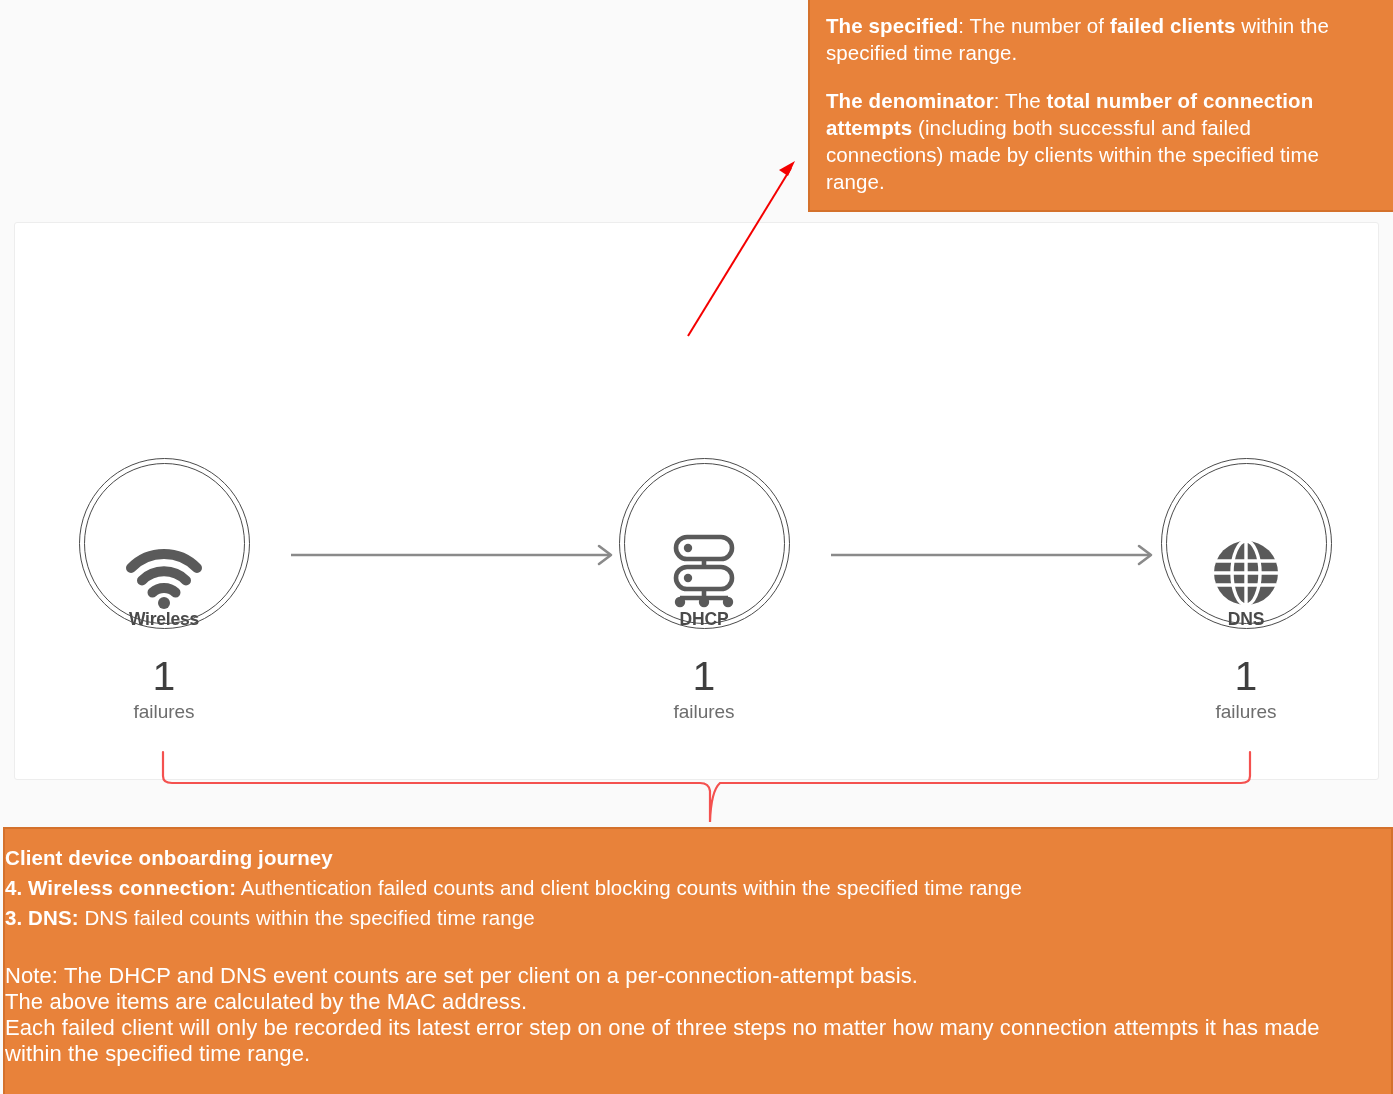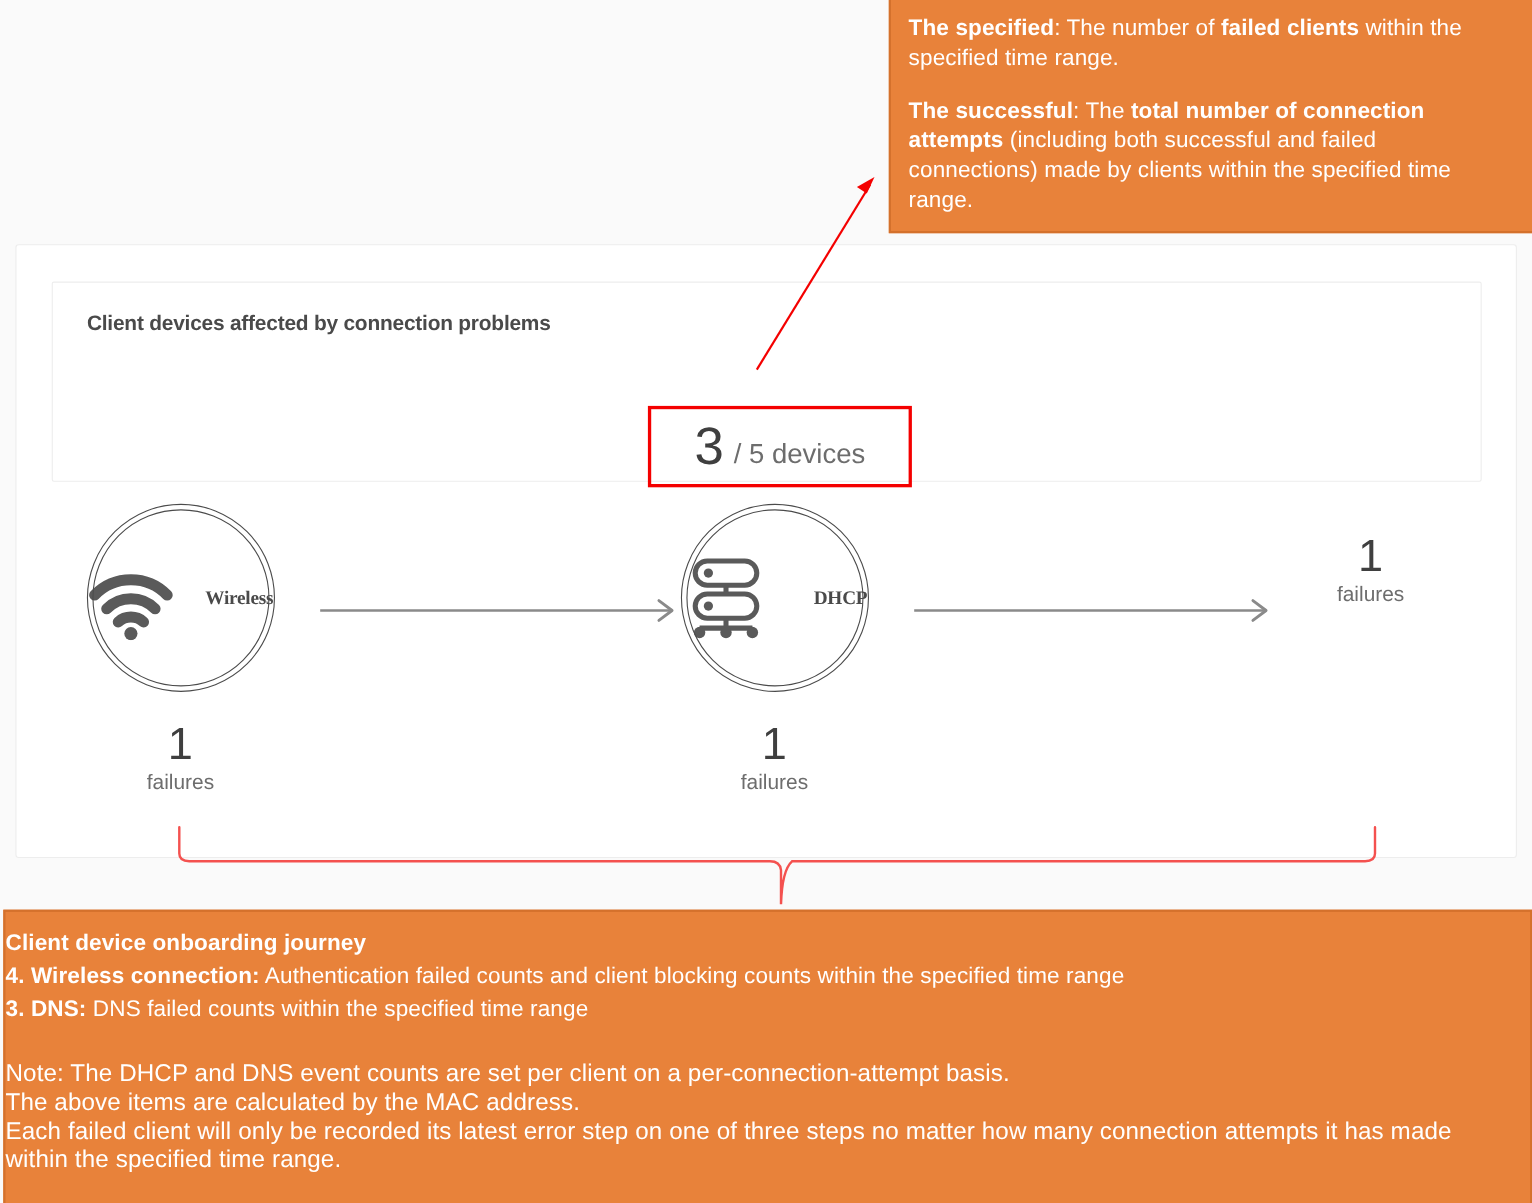--- a/index.html
+++ b/index.html
@@ -134,24 +134,23 @@
 
   .circle {
     position: relative;
     width: 171px;
     height: 171px;
     margin: 0 auto;
     border-radius: 50%;
     border: 1.6px solid #4b4b4b;
     box-sizing: border-box;
     display: flex;
-    flex-direction: row;
+    flex-direction: column;
     align-items: center;
-    justify-content: space-between;
-    font-family: Liberation Serif, serif;
+    justify-content: flex-end;
   }
   .circle::after {
     content: "";
     position: absolute;
     left: 4px; top: 4px; right: 4px; bottom: 4px;
     border-radius: 50%;
     border: 1.4px solid #4b4b4b;
   }
   .circle .glyph {
     height: 78px;
@@ -202,32 +201,25 @@
   }
 </style>
 </head>
 <body>
 
 <div id="root">
 
   <div class="callout" id="callout-top">
     <p><b>The specified</b><span>: The number of </span><b>failed clients</b><span> within the specified time range.</span></p>
     <div class="gap"></div>
-    <p><b>The successful</b><span>: The </span><b>total number of connection attempts</b><span> (including both successful and failed connections) made by clients within the specified time range.</span></p>
+    <p><b>The denominator</b><span>: The </span><b>total number of connection attempts</b><span> (including both successful and failed connections) made by clients within the specified time range.</span></p>
   </div>
 
   <div id="main-card">
 
-    <div id="metric-panel">
-      <div id="metric-title">Client devices affected by connection problems</div>
-      <div id="metric-value-wrap">
-        <span id="metric-numerator">3</span>
-        <span id="metric-denominator">/ 5 devices</span>
-      </div>
-    </div>
 
     <div id="journey">
 
       <svg class="connector" id="connector-0" viewBox="0 0 330 24" width="330" height="24">
         <line x1="0" y1="12" x2="318" y2="12" stroke="#8a8a8a" stroke-width="2.4"></line>
         <polyline points="308,3 320,12 308,21" fill="none" stroke="#8a8a8a" stroke-width="2.6" stroke-linecap="round" stroke-linejoin="round"></polyline>
       </svg>
 
       <svg class="connector" id="connector-1" viewBox="0 0 330 24" width="330" height="24">
         <line x1="0" y1="12" x2="318" y2="12" stroke="#8a8a8a" stroke-width="2.4"></line>
@@ -272,20 +264,35 @@
               <circle cx="64" cy="69" r="5.2" fill="#5a5a5a"></circle>
             </svg>
           </div>
           <div class="clabel">DHCP</div>
         </div>
         <div class="fail-count">1</div>
         <div class="fail-label">failures</div>
       </div>
 
       <div class="step" id="step-2">
+        <div class="circle">
+          <div class="glyph">
+            <svg width="72" height="72" viewBox="0 0 72 72">
+              <circle cx="36" cy="36" r="32" fill="#5a5a5a"></circle>
+              <g stroke="#ffffff" fill="none" stroke-width="3.4">
+                <line x1="6" y1="24" x2="66" y2="24"></line>
+                <line x1="4" y1="36" x2="68" y2="36"></line>
+                <line x1="6" y1="48" x2="66" y2="48"></line>
+                <line x1="36" y1="4" x2="36" y2="68"></line>
+                <ellipse cx="36" cy="36" rx="14" ry="32"></ellipse>
+              </g>
+            </svg>
+          </div>
+          <div class="clabel">DNS</div>
+        </div>
         <div class="fail-count">1</div>
         <div class="fail-label">failures</div>
       </div>
 
     </div>
   </div>
 
   <svg id="red-arrow" viewBox="0 0 1393 1094">
     <line x1="688" y1="336" x2="791" y2="168" stroke="#f40000" stroke-width="2"></line>
     <polygon points="795,161 779,170 788,176" fill="#f40000"></polygon>

